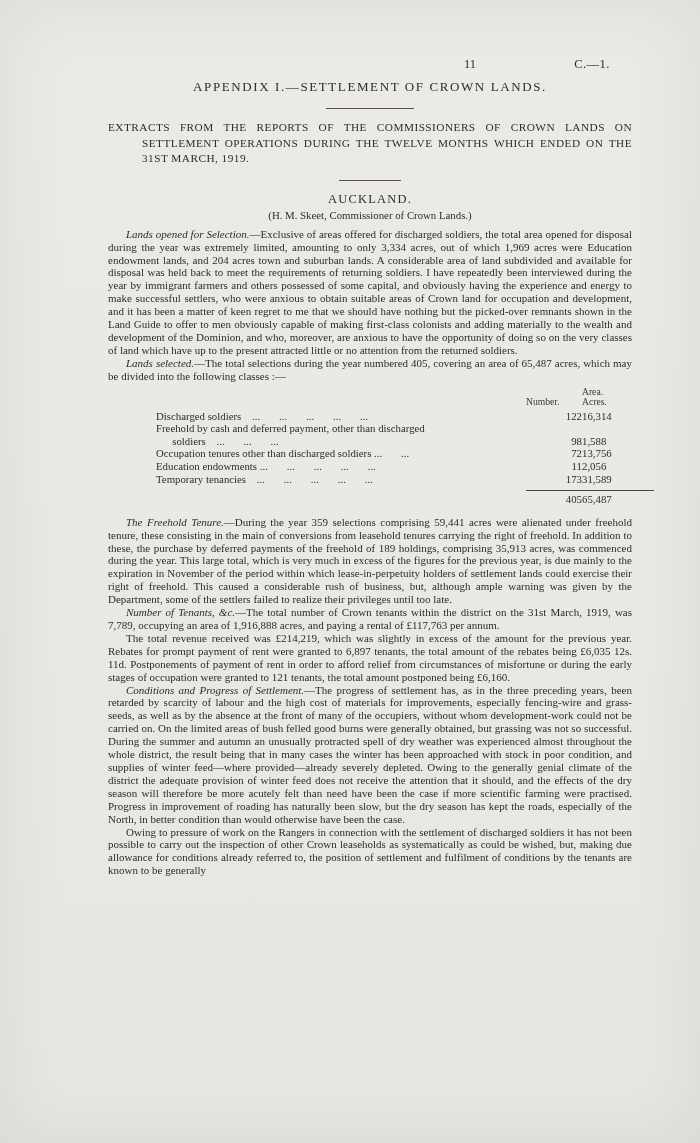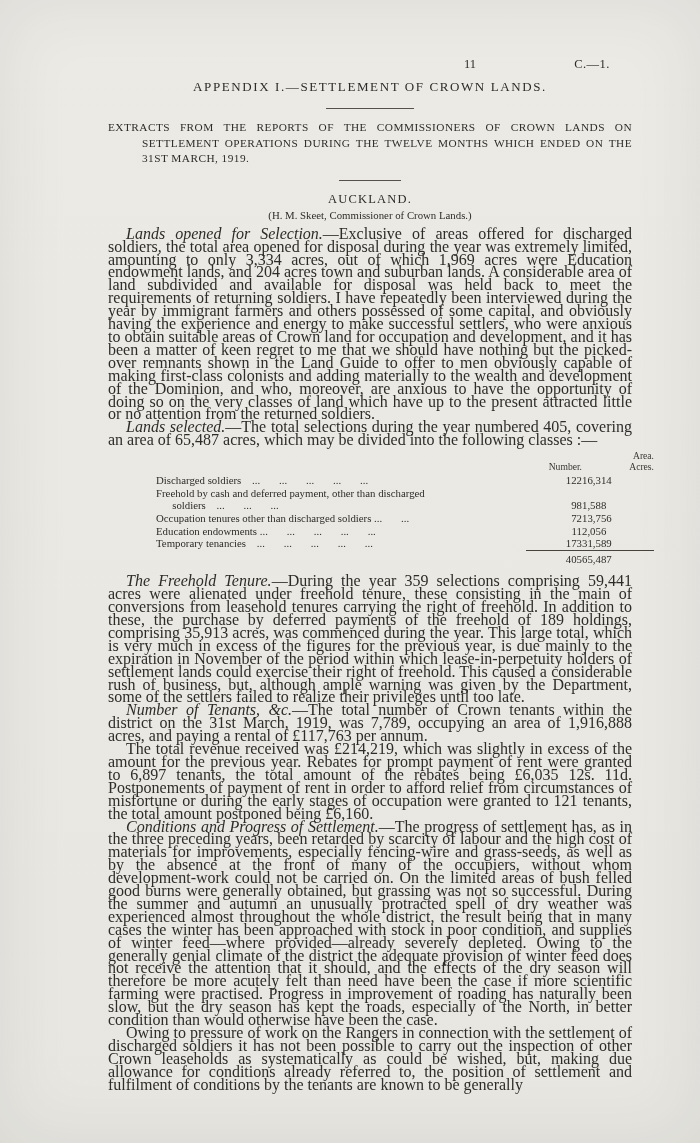--- a/index.html
+++ b/index.html
@@ -16,31 +16,31 @@
   .pg-num{position:absolute;left:356px;top:0;}
   .doc-ref{position:absolute;right:22px;top:0;letter-spacing:0.5px;}
   .title{margin:42px 0 0;text-align:center;font-weight:normal;font-size:15px;letter-spacing:7px;}
   .subtitle{margin:4px 0 0;text-align:center;font-weight:normal;font-size:13px;letter-spacing:1.6px;}
   .rule{width:88px;border:0;border-top:1.3px solid #55514a;margin:13px auto 11px;}
   .rule.small{width:62px;}
   .extracts{font-size:11.3px;letter-spacing:0.45px;line-height:1.38;text-align:justify;
     padding-left:34px;text-indent:-34px;margin:8px 0 0;}
   .region{margin:9px 0 2px;text-align:center;font-weight:normal;font-size:12.5px;letter-spacing:1.2px;}
   .commissioner{margin:0 0 7px;text-align:center;font-size:10.8px;}
-  .para{margin:0;font-size:16px;line-height:12.9px;text-align:justify;text-indent:18px;}
+  .para{margin:0;font-size:11px;line-height:12.9px;text-align:justify;text-indent:18px;}
   .para .lead{font-style:italic;}
   .tbl{margin:4px 0 10px 48px;width:498px;font-size:10.8px;line-height:12.6px;}
   .tr{display:flex;align-items:flex-end;}
   .td{box-sizing:border-box;}
   .td.label{flex:1;padding-right:6px;white-space:pre-wrap;}
   .td.num{width:56px;text-align:right;}
   .td.area{width:72px;text-align:left;}
   .thead{margin-bottom:2px;}
-  .thead .td{font-size:9.6px;text-align:right;white-space:pre-line;line-height:10.5px;color:#3a3834;}
-  .tr.total{}
+  .thead .td{font-size:9.6px;text-align:left;white-space:pre-line;line-height:10.5px;color:#3a3834;}
+  .tr.total{margin-top:5px;}
   .tr.total .num,.tr.total .area{border-top:1px solid #47443e;padding-top:2px;}
 </style>
 </head>
 <body>
 
 <div class="page">
 
   <div class="pg-head">
     <span class="pg-num">11</span>
     <span class="doc-ref">C.—1.</span>

